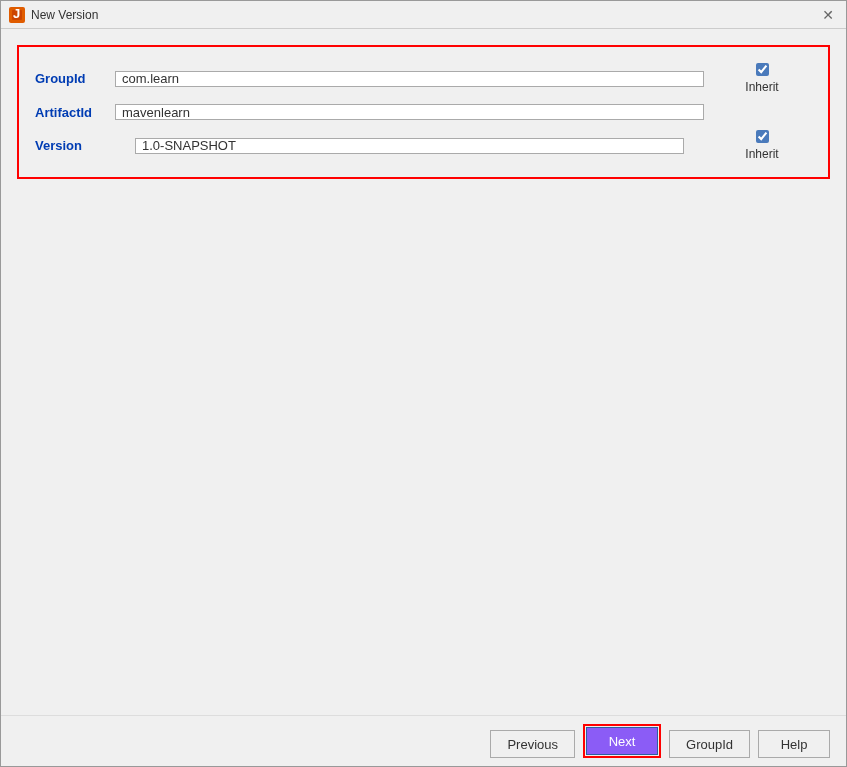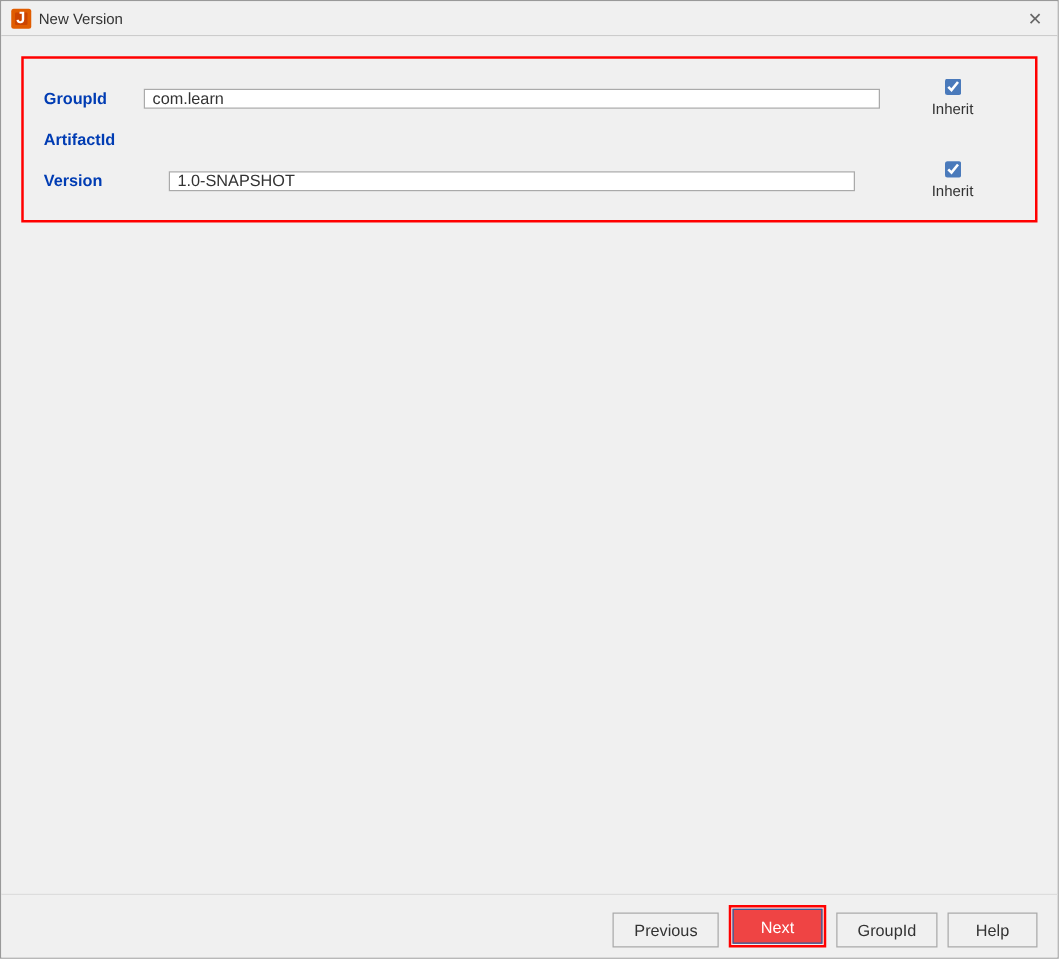--- a/index.html
+++ b/index.html
@@ -167,21 +167,21 @@
       background: #f0f0f0;
       font-size: 13px;
       cursor: pointer;
       color: #333;
       display: flex;
       align-items: center;
       justify-content: center;
     }
 
     .btn-primary {
-      background: #ef4444;
+      background: #8b5cf6;
       color: white;
       border: 1px solid #2d5ea0;
       font-weight: normal;
     }
 
     .btn-next-wrapper {
       border: 2px solid red;
       padding: 1px;
       display: inline-flex;
     }
@@ -216,20 +216,21 @@
         <label class="form-label">GroupId</label>
         <input class="form-input" type="text" value="com.learn" style="">
         <div class="inherit-container">
           <input type="checkbox" class="inherit-checkbox" checked="" style="">
           <span class="inherit-label">Inherit</span>
         </div>
       </div>
 
       <div class="form-row">
         <label class="form-label">ArtifactId</label>
+        <input class="form-input" type="text" value="mavenlearn" style="">
         <div class="inherit-container">
         </div>
       </div>
 
       <div class="form-row">
         <label class="form-label">Version</label>
         <input class="form-input" type="text" value="1.0-SNAPSHOT" style="">
         <div class="inherit-container">
           <input type="checkbox" class="inherit-checkbox" checked="" style="">
           <span class="inherit-label">Inherit</span>

